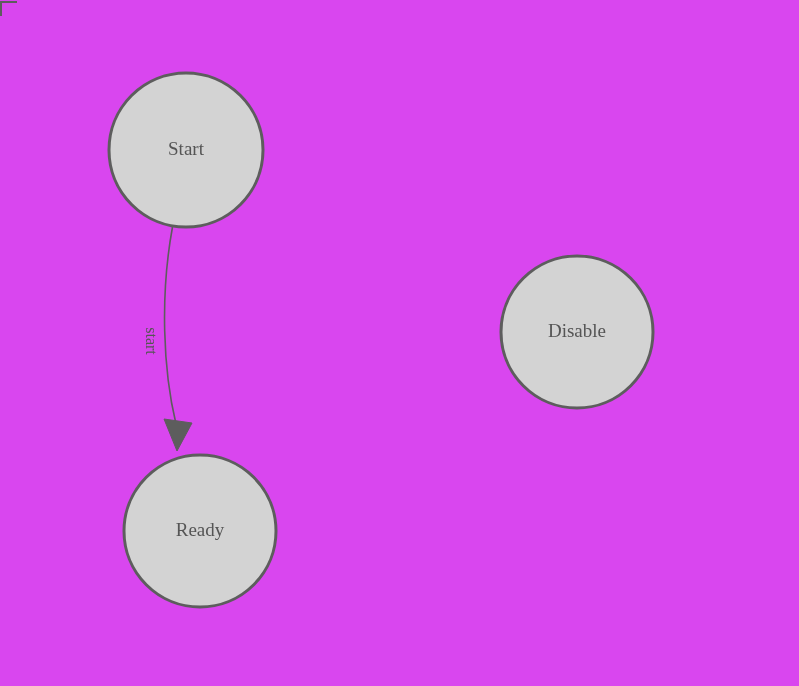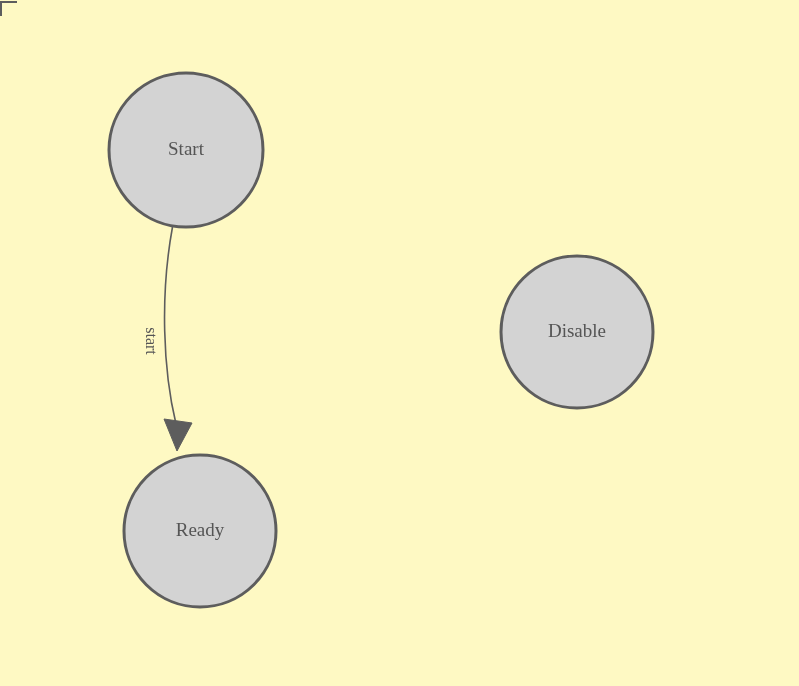--- a/index.html
+++ b/index.html
@@ -8,21 +8,21 @@
     padding: 0;
     background: #ffffff;
   }
   body {
     font-family: "Liberation Serif", serif;
   }
   #canvas {
     position: relative;
     width: 799px;
     height: 686px;
-    background: #fef9c3;
+    background: #d946ef;
     overflow: hidden;
   }
   #diagram-svg {
     position: absolute;
     left: 0;
     top: 0;
     width: 799px;
     height: 686px;
   }
   .node-circle {

